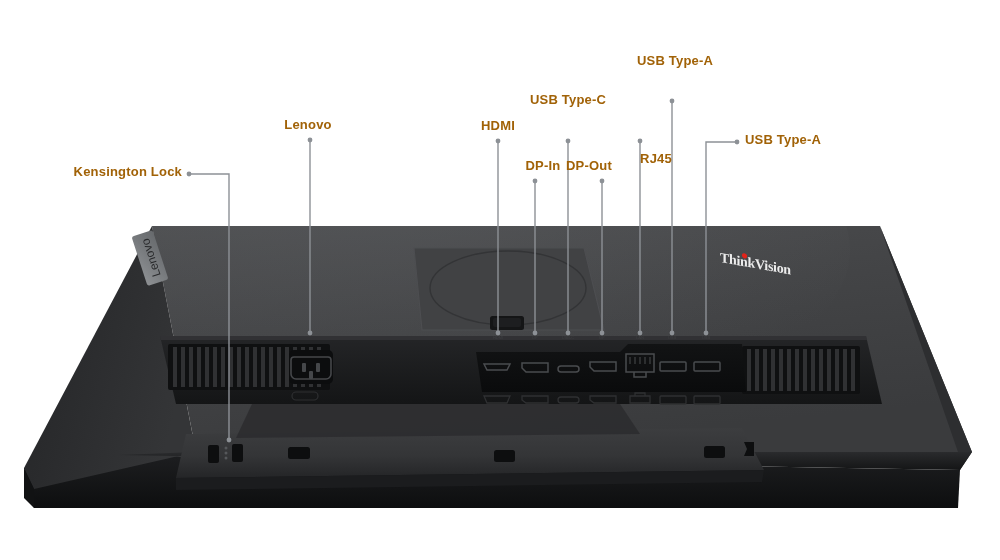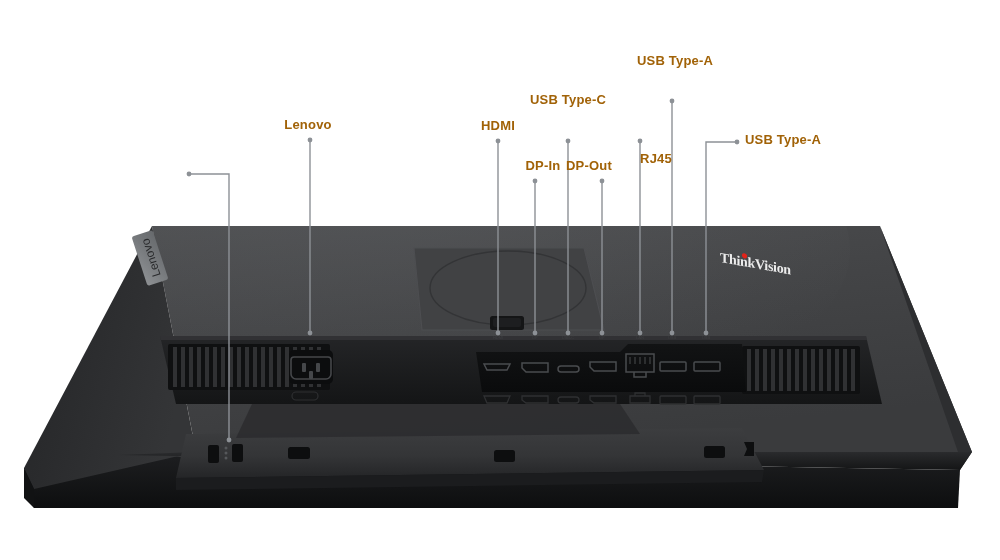--- a/index.html
+++ b/index.html
@@ -268,20 +268,21 @@
       </g>
 
       <g>
         <path d="M706,333 L706,142 L736,142"></path>
         <circle cx="737" cy="142" r="2.4" fill="#8d9196" stroke="none"></circle>
         <circle cx="706" cy="333" r="2.4" fill="#8d9196" stroke="none"></circle>
       </g>
     </g>
   </svg>
 
+  <div class="lbl r" style="left:182px;top:165px;">Kensington Lock</div>
 
   <div class="lbl c" style="left:308px;top:118px;">Lenovo</div>
 
   <div class="lbl c" style="left:498px;top:119px;">HDMI</div>
 
   <div class="lbl c" style="left:535px;top:159px;margin-left:8px;">DP-In</div>
 
   <div class="lbl c" style="left:568px;top:93px;width:90px;">USB Type-C</div>
 
   <div class="lbl c" style="left:589px;top:159px;">DP-Out</div>

